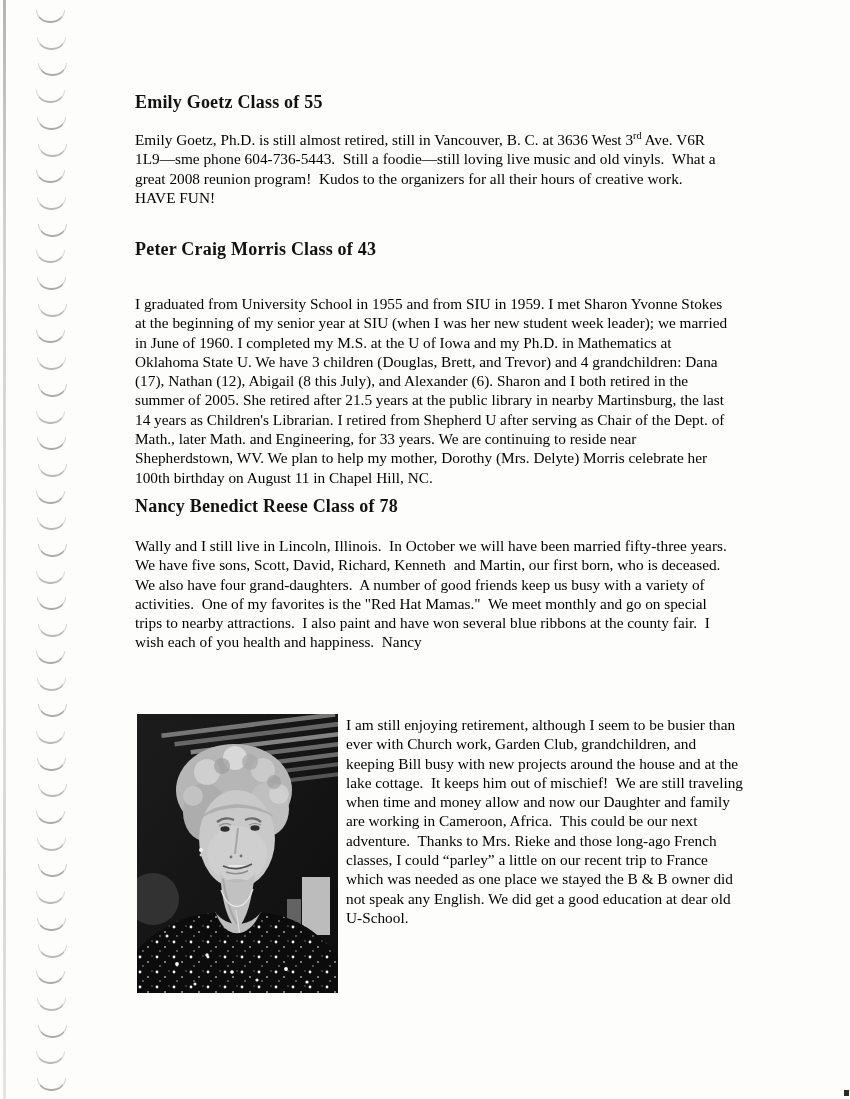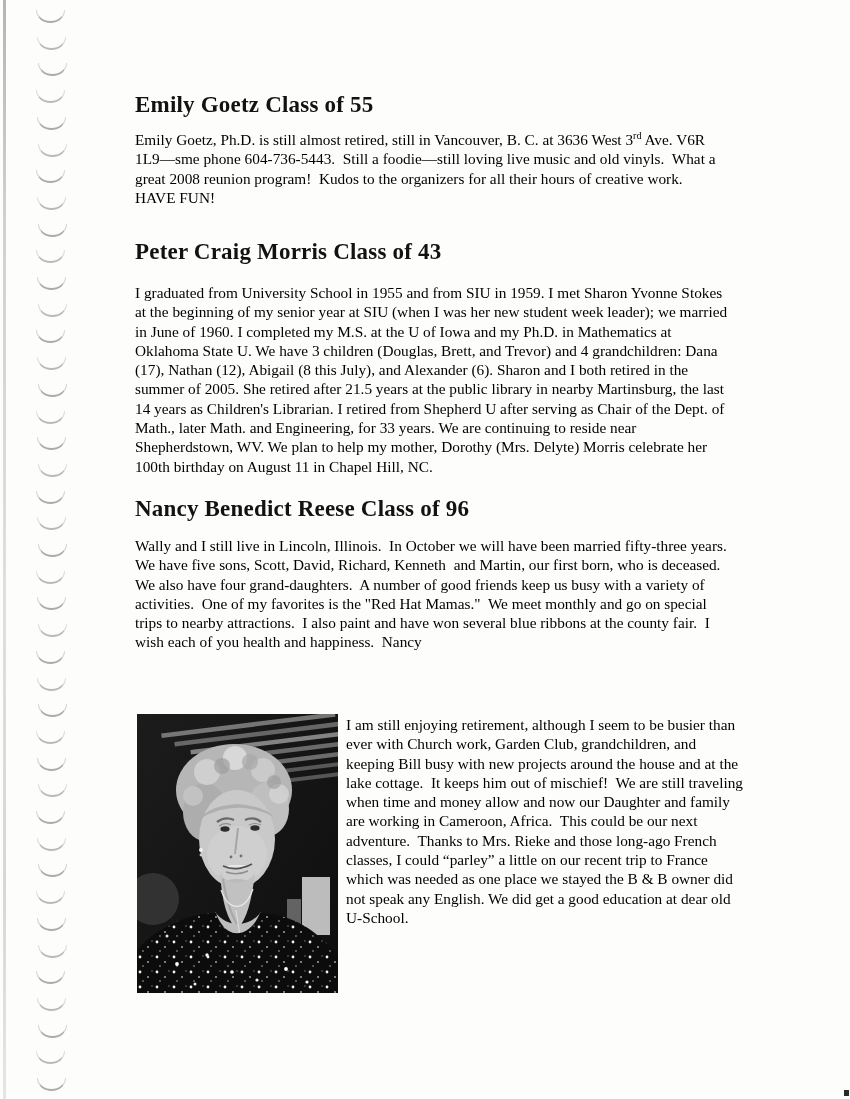--- a/index.html
+++ b/index.html
@@ -26,21 +26,21 @@
     position:absolute; left:36px; width:27px; height:11px;
     border-bottom:2px solid #a3a3a3;
     border-left:1px solid #d2d2d2;
     border-right:1px solid #d2d2d2;
     border-radius:0 0 60% 60% / 0 0 120% 120%;
     opacity:.85;
   }
 
   h2.sec-heading {
     position:absolute; margin:0;
-    font-size:23px; font-weight:bold; letter-spacing:.2px;
+    font-size:18px; font-weight:bold; letter-spacing:.2px;
     color:#121212; white-space:nowrap;
   }
   .sec-body {
     position:absolute; margin:0;
     font-size:15.3px; line-height:19.3px;
     white-space:pre-wrap;
     color:#000000;
   }
   .sec-body sup { font-size:10px; line-height:0; }
 
@@ -109,32 +109,32 @@
       <div class="bmark" style="top: 1078px; left: 37px; opacity: 0.9;"></div>
     </div>
 
   <h2 class="sec-heading" style="left:135px; top:92px;">Emily Goetz Class of 55</h2>
   <p class="sec-body w-full" style="top:130px;"><span>Emily Goetz, Ph.D. is still almost retired, still in Vancouver, B. C. at 3636 West 3</span><sup>rd</sup><span> Ave. V6R
 1L9—sme phone 604-736-5443.  Still a foodie—still loving live music and old vinyls.  What a
 great 2008 reunion program!  Kudos to the organizers for all their hours of creative work.
 HAVE FUN!</span></p>
 
   <h2 class="sec-heading" style="left:135px; top:239px;">Peter Craig Morris Class of 43</h2>
-  <p class="sec-body w-full" style="top:283px;">I graduated from University School in 1955 and from SIU in 1959. I met Sharon Yvonne Stokes
+  <p class="sec-body w-full" style="top:294px;">I graduated from University School in 1955 and from SIU in 1959. I met Sharon Yvonne Stokes
 at the beginning of my senior year at SIU (when I was her new student week leader); we married
 in June of 1960. I completed my M.S. at the U of Iowa and my Ph.D. in Mathematics at
 Oklahoma State U. We have 3 children (Douglas, Brett, and Trevor) and 4 grandchildren: Dana
 (17), Nathan (12), Abigail (8 this July), and Alexander (6). Sharon and I both retired in the
 summer of 2005. She retired after 21.5 years at the public library in nearby Martinsburg, the last
 14 years as Children's Librarian. I retired from Shepherd U after serving as Chair of the Dept. of
 Math., later Math. and Engineering, for 33 years. We are continuing to reside near
 Shepherdstown, WV. We plan to help my mother, Dorothy (Mrs. Delyte) Morris celebrate her
 100th birthday on August 11 in Chapel Hill, NC.</p>
 
-  <h2 class="sec-heading" style="left:135px; top:496px;">Nancy Benedict Reese Class of 96</h2>
+  <h2 class="sec-heading" style="left:135px; top:496px;">Nancy Benedict Reese Class of 78</h2>
   <p class="sec-body w-full" style="top:536px;">Wally and I still live in Lincoln, Illinois.  In October we will have been married fifty-three years.
 We have five sons, Scott, David, Richard, Kenneth  and Martin, our first born, who is deceased.
 We also have four grand-daughters.  A number of good friends keep us busy with a variety of
 activities.  One of my favorites is the "Red Hat Mamas."  We meet monthly and go on special
 trips to nearby attractions.  I also paint and have won several blue ribbons at the county fair.  I
 wish each of you health and happiness.  Nancy</p>
 
 
   <div class="photo-frame" role="img" aria-label="black-and-white portrait photo of Judy Crandle Schwegman">
     <svg width="201" height="279" viewBox="0 0 201 279" xmlns="http://www.w3.org/2000/svg">

